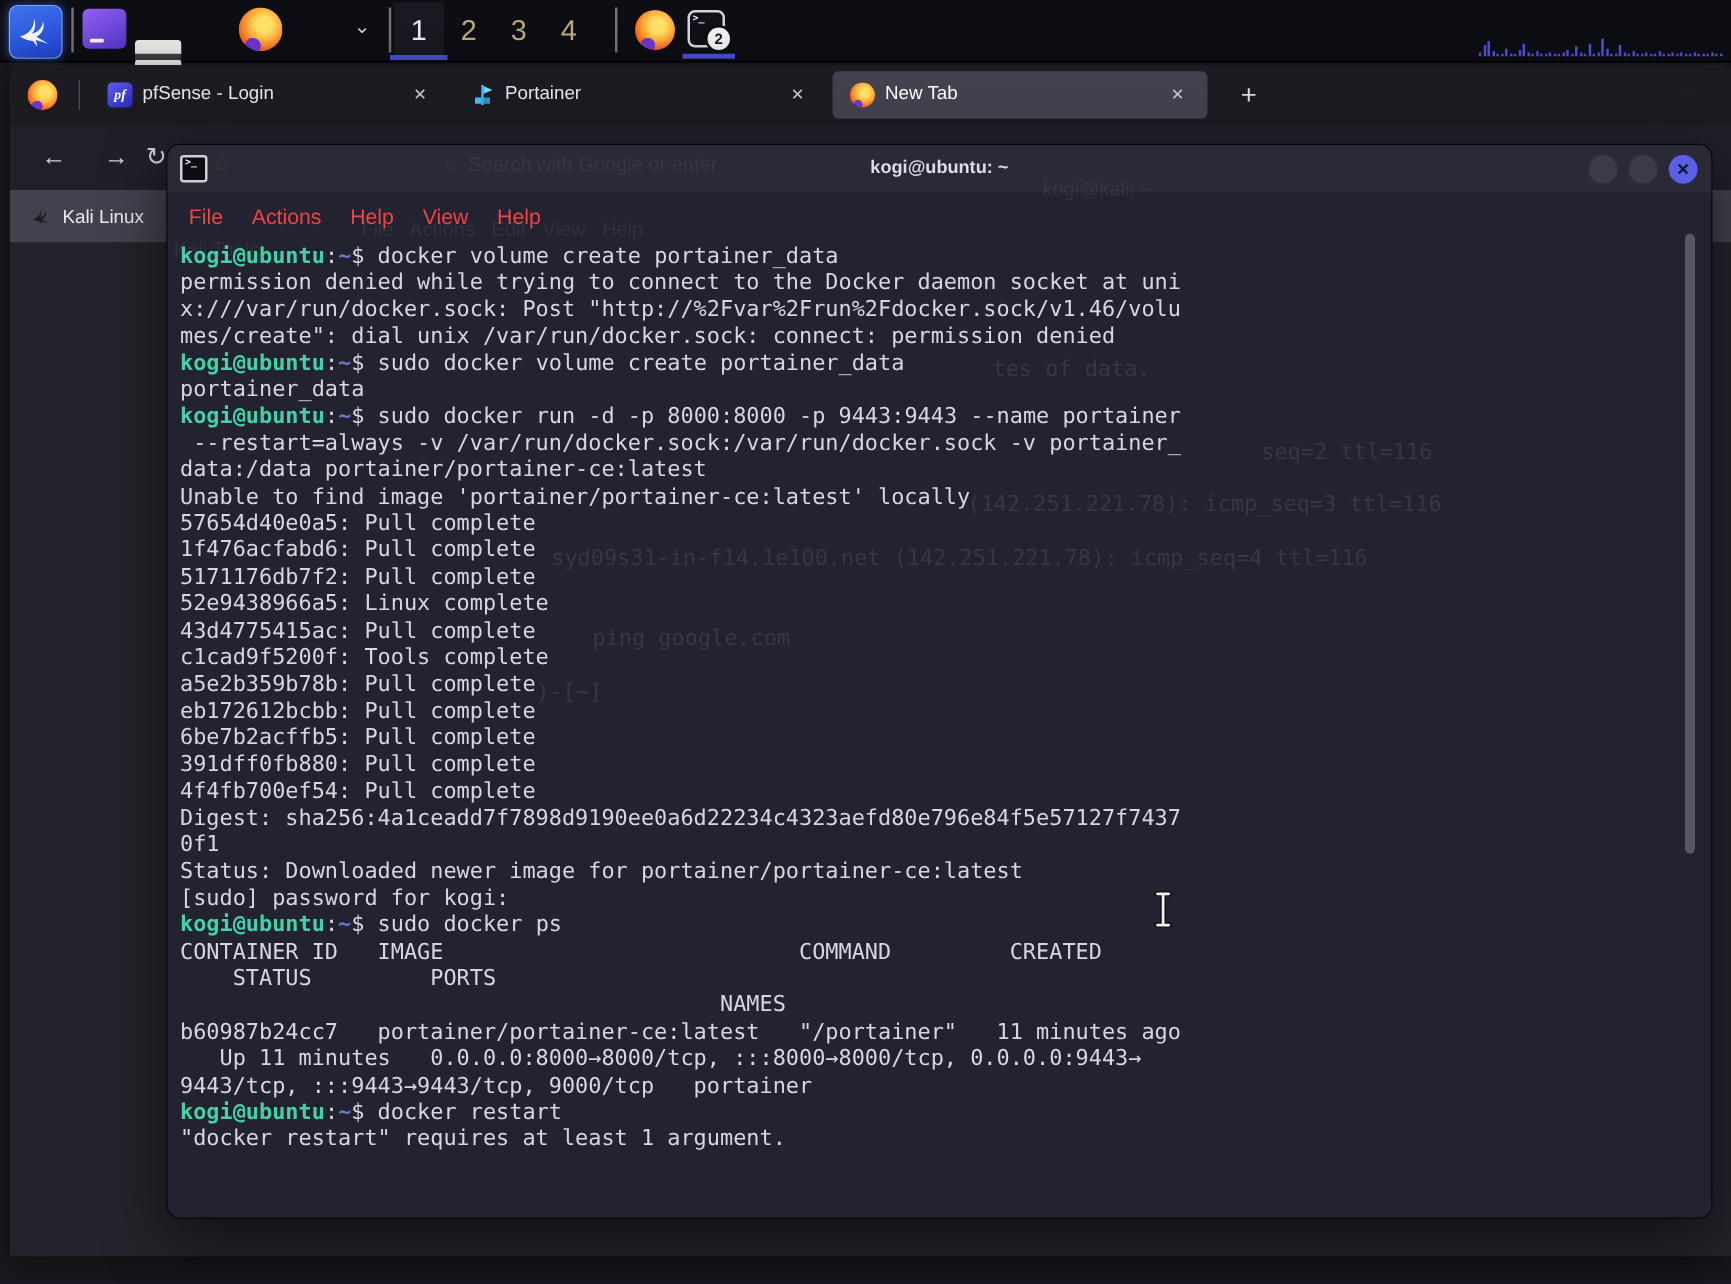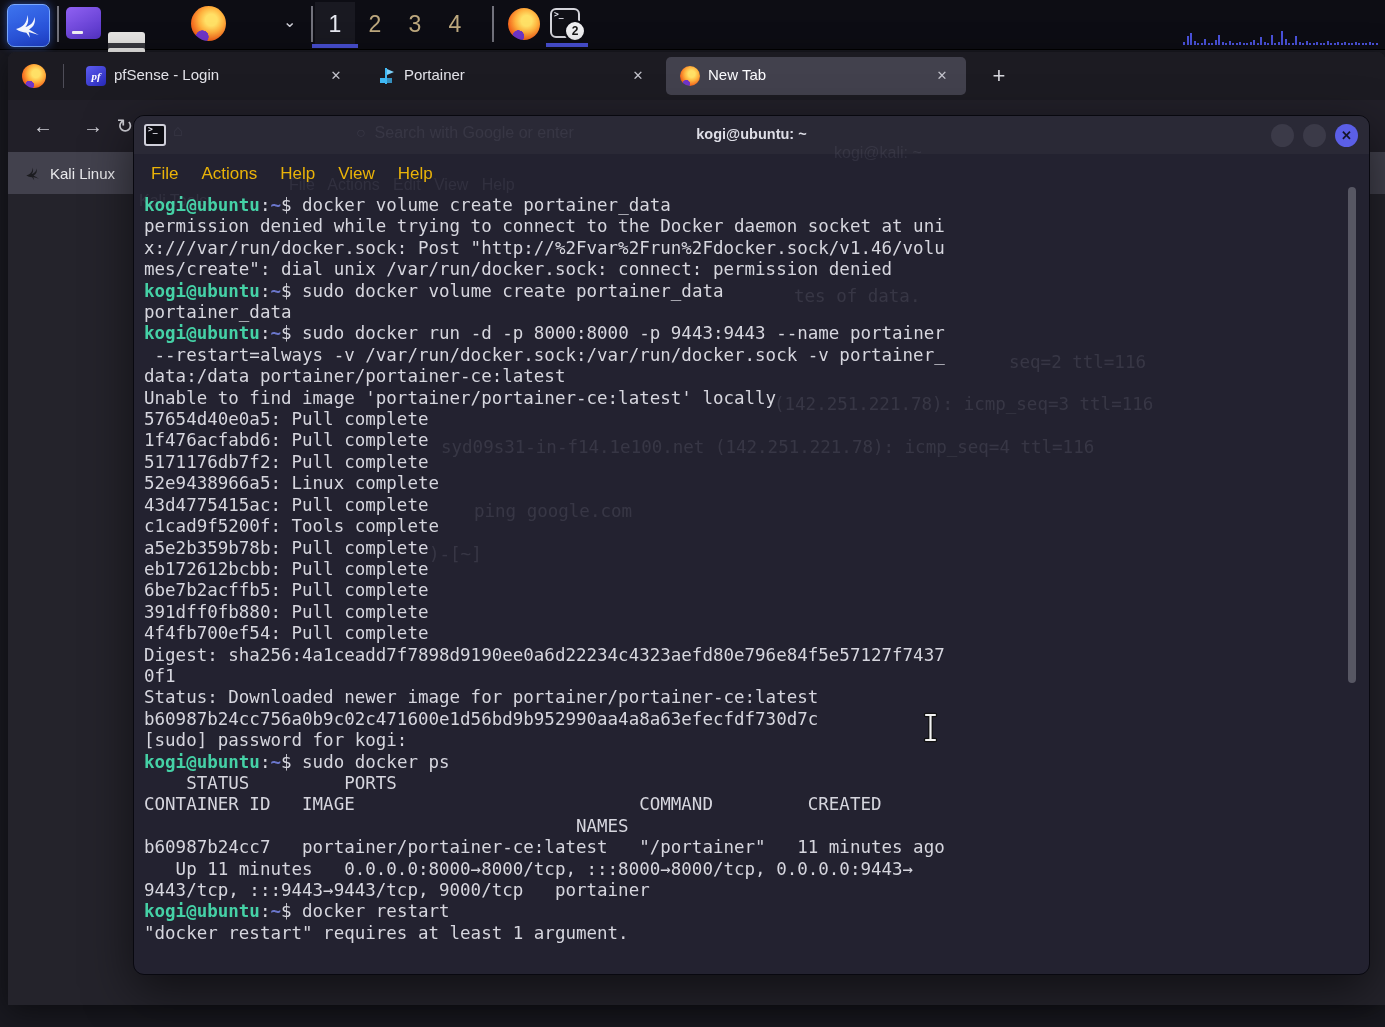--- a/index.html
+++ b/index.html
@@ -67,21 +67,21 @@
   
   .terminal{position:absolute;left:133px;top:115px;width:1237px;height:860px;background:#232230;
     border:1px solid #08080f;border-radius:11px;box-shadow:0 16px 48px rgba(0,0,0,.55);box-sizing:border-box;}
   .ttitlebar{position:absolute;left:0;top:0;width:100%;height:38px;background:#2a2936;border-radius:10px 10px 0 0;}
   .ticon{position:absolute;left:10px;top:8px;width:22px;height:22px;background:#0c0c12;border:2px solid #cfcfda;border-radius:3px;box-sizing:border-box;}
   .ticon:after{content:">_";position:absolute;left:2px;top:-1px;color:#e8e8f0;font:bold 8px "DejaVu Sans Mono",monospace;}
   .ttitle{position:absolute;left:0;right:0;top:10px;text-align:center;color:#dddde6;font-size:14.5px;font-weight:bold;}
   .wbtn{position:absolute;top:8px;width:23px;height:23px;border-radius:50%;background:#3b3a48;}
   .wbtn-close{background:#5b5fe6;color:#15152a;font:bold 13px/23px "Liberation Sans",sans-serif;text-align:center;}
   .tmenubar{position:absolute;left:0;top:38px;width:100%;height:39px;display:flex;align-items:center;gap:23px;padding-left:17px;box-sizing:border-box;}
-  .tmenu-item{color:#eab308;font-size:17px;text-align:right;}
+  .tmenu-item{color:#ef4444;font-size:17px;text-align:right;}
   .tcontent{position:absolute;left:0;top:77px;width:100%;height:781px;border-radius:0 0 10px 10px;overflow:hidden;}
   .ttext{position:absolute;left:10px;top:2px;font:17.5px/21.4px "DejaVu Sans Mono",monospace;color:#d6d6de;}
   .tline{white-space:pre;}
   .seg-w{color:#d6d6de;}
   .seg-p{color:#45d1a6;font-weight:bold;}
   .seg-b{color:#6b77cc;font-weight:bold;}
   .ghost-layer{position:absolute;left:0;top:0;width:100%;height:100%;pointer-events:none;}
   .ghost{position:absolute;white-space:pre;}
   .ghost-m{font:17.5px/21.4px "DejaVu Sans Mono",monospace;color:rgba(205,205,225,0.12);}
   .ghost-s{font:16px "Liberation Sans",sans-serif;color:rgba(220,220,240,0.08);}
@@ -273,25 +273,24 @@
         <div class="tline"><span class="seg-w">43d4775415ac: Pull complete</span></div>
         <div class="tline"><span class="seg-w">c1cad9f5200f: Tools complete</span></div>
         <div class="tline"><span class="seg-w">a5e2b359b78b: Pull complete</span></div>
         <div class="tline"><span class="seg-w">eb172612bcbb: Pull complete</span></div>
         <div class="tline"><span class="seg-w">6be7b2acffb5: Pull complete</span></div>
         <div class="tline"><span class="seg-w">391dff0fb880: Pull complete</span></div>
         <div class="tline"><span class="seg-w">4f4fb700ef54: Pull complete</span></div>
         <div class="tline"><span class="seg-w">Digest: sha256:4a1ceadd7f7898d9190ee0a6d22234c4323aefd80e796e84f5e57127f7437</span></div>
         <div class="tline"><span class="seg-w">0f1</span></div>
         <div class="tline"><span class="seg-w">Status: Downloaded newer image for portainer/portainer-ce:latest</span></div>
-        <div class="tline"><span class="seg-w">b60987b24cc756a0b9c02c471600e1d56bd9b952990aa4a8a63efecfdf730d7c</span></div>
         <div class="tline"><span class="seg-w">[sudo] password for kogi:</span></div>
         <div class="tline"><span class="seg-p">kogi@ubuntu</span><span class="seg-w">:</span><span class="seg-b">~</span><span class="seg-w">$ sudo docker ps</span></div>
+        <div class="tline"><span class="seg-w">CONTAINER ID   IMAGE                           COMMAND         CREATED</span></div>
         <div class="tline"><span class="seg-w">    STATUS         PORTS</span></div>
-        <div class="tline"><span class="seg-w">CONTAINER ID   IMAGE                           COMMAND         CREATED</span></div>
         <div class="tline"><span class="seg-w">                                         NAMES</span></div>
         <div class="tline"><span class="seg-w">b60987b24cc7   portainer/portainer-ce:latest   "/portainer"   11 minutes ago</span></div>
         <div class="tline"><span class="seg-w">   Up 11 minutes   0.0.0.0:8000→8000/tcp, :::8000→8000/tcp, 0.0.0.0:9443→</span></div>
         <div class="tline"><span class="seg-w">9443/tcp, :::9443→9443/tcp, 9000/tcp   portainer</span></div>
         <div class="tline"><span class="seg-p">kogi@ubuntu</span><span class="seg-w">:</span><span class="seg-b">~</span><span class="seg-w">$ docker restart</span></div>
         <div class="tline"><span class="seg-w">"docker restart" requires at least 1 argument.</span></div>
       </div>
   </div>
 
   <div class="ghost-layer">

